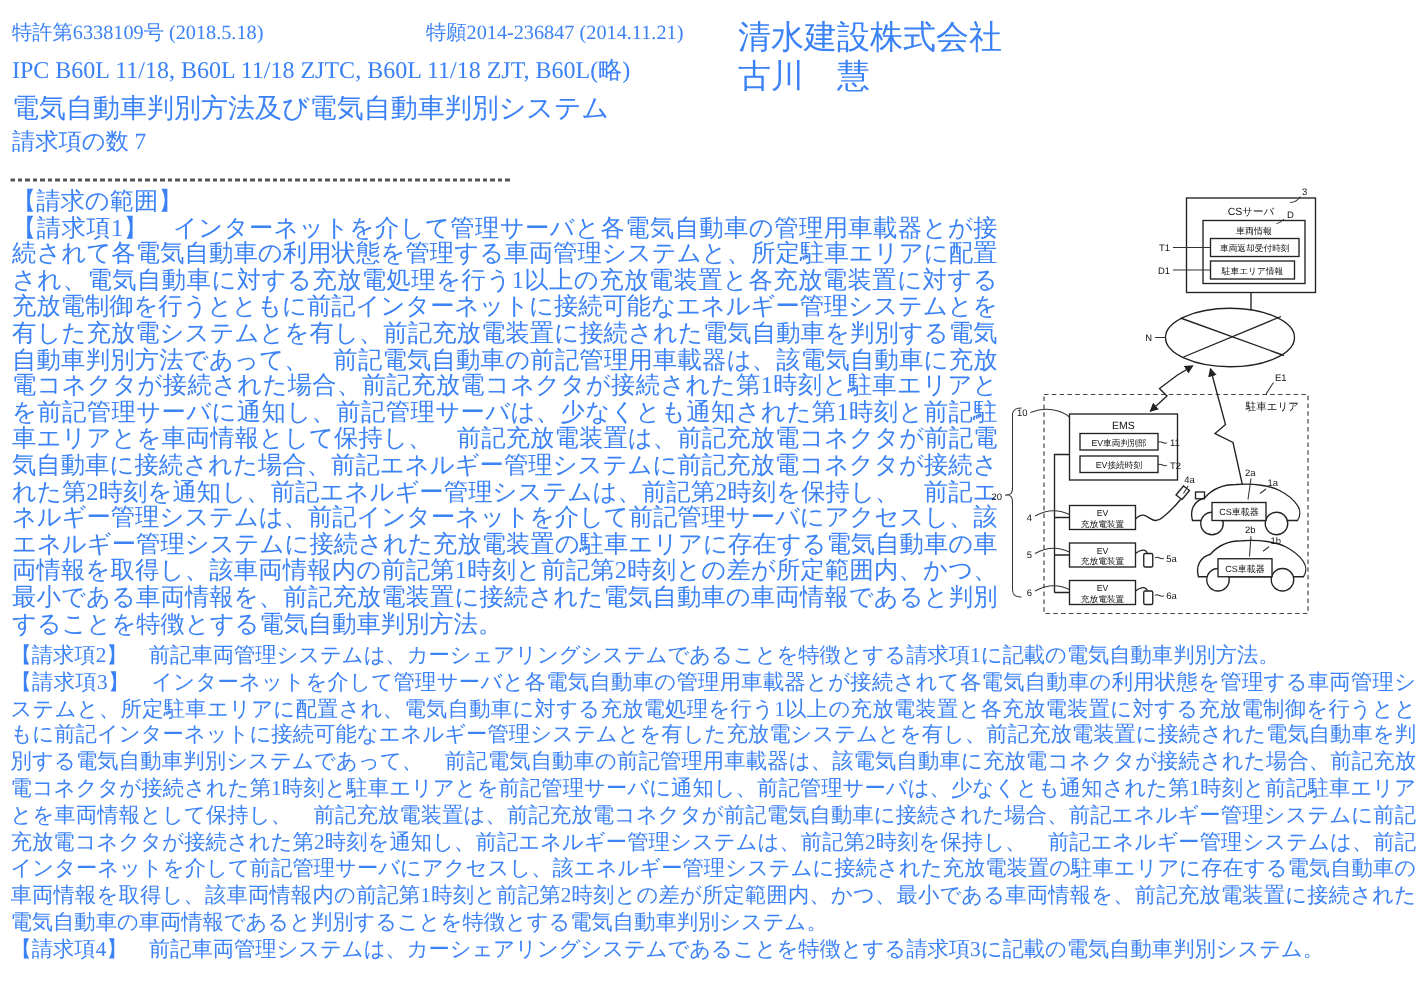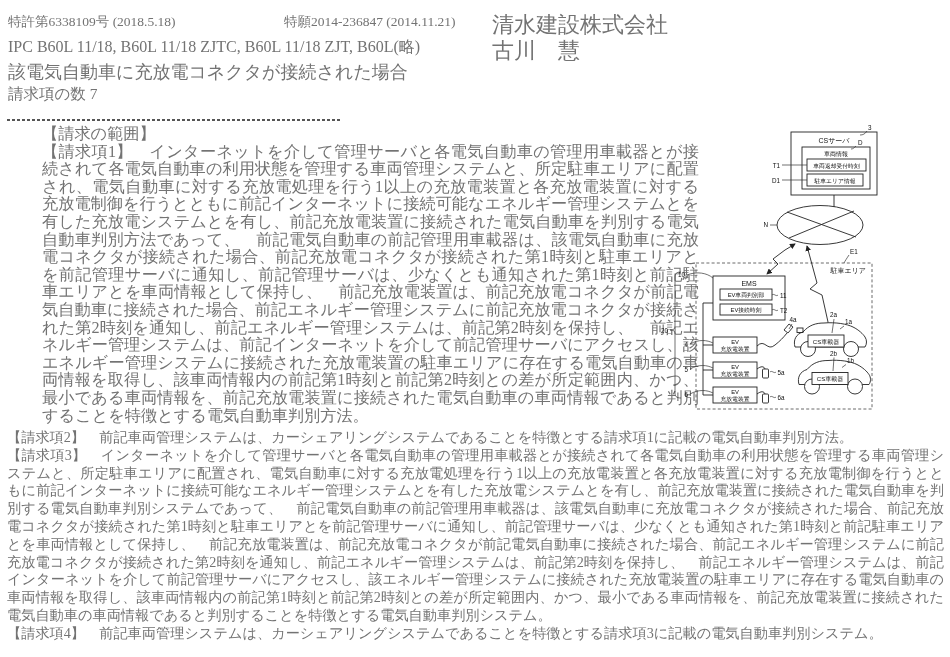--- a/index.html
+++ b/index.html
@@ -1,33 +1,33 @@
 <!DOCTYPE html>
 <html><head>
 <meta charset="utf-8">
 <style>
   * { margin:0; padding:0; box-sizing:border-box; }
   html,body { background:#fff; }
   .page {
     position:relative; width:950px; height:657px; background:#ffffff;
-    font-family:"Liberation Serif","DejaVu Serif",serif; color:#737373;
+    font-family:"Liberation Serif","DejaVu Serif",serif; color:#3b82f6;
     overflow:hidden;
   }
   .abs { position:absolute; }
   .meta  { font-size:13.5px; white-space:nowrap; }
   .ipc   { font-size:16px; white-space:nowrap; }
   .party { font-size:22px; white-space:nowrap; }
   .doc-title { font-size:18px; white-space:nowrap; }
   .claim-count { font-size:15.5px; white-space:nowrap; }
   .sep {
     height:2px; width:333px;
     background:repeating-linear-gradient(90deg,#555 0 3px,transparent 3px 5px);
   }
   .claims-left { width:657px; font-size:16.2px; line-height:17.6px;
-    text-align:justify;margin-left:34px; }
+    text-align:justify; }
   .claims-left .hd { text-align:left; }
   .claims-rest { width:937px; font-size:14.2px; line-height:17.8px;
     text-align:justify; }
   p { margin:0; }
   svg text { font-family:"Liberation Sans","DejaVu Sans",sans-serif; fill:#111; }
   svg .bx  { fill:#fff; stroke:#222; stroke-width:0.9; }
   svg .ln  { fill:none; stroke:#222; stroke-width:0.9; }
   svg .ld  { fill:none; stroke:#333; stroke-width:0.7; }
   svg .dsh { fill:none; stroke:#444; stroke-width:0.8; stroke-dasharray:3 2.2; }
   svg .t7  { font-size:7px; }
@@ -40,21 +40,21 @@
 </head>
 <body>
 
 <div class="page">
 
   <div class="abs meta" style="left:8px; top:13px;">特許第6338109号 (2018.5.18)</div>
   <div class="abs meta" style="left:258px; top:13px;margin-left:26px;">特願2014-236847 (2014.11.21)</div>
   <div class="abs party" style="left:492px; top:10px;">清水建設株式会社</div>
   <div class="abs ipc" style="left:8px; top:37px;">IPC B60L 11/18, B60L 11/18 ZJTC, B60L 11/18 ZJT, B60L(略)</div>
   <div class="abs party" style="left:492px; top:36px;">古川　慧</div>
-  <div class="abs doc-title" style="left:8px; top:60px;">該電気自動車に充放電コネクタが接続された場合</div>
+  <div class="abs doc-title" style="left:8px; top:60px;">電気自動車判別方法及び電気自動車判別システム</div>
   <div class="abs claim-count" style="left:8px; top:84px;">請求項の数 7</div>
 
   <div class="abs sep" style="left:7px; top:119px;"></div>
 
   <div class="abs claims-left" style="left:8px; top:126px;">
     <div class="hd">【請求の範囲】</div>
     <p>【請求項1】　インターネットを介して管理サーバと各電気自動車の管理用車載器とが接続されて各電気自動車の利用状態を管理する車両管理システムと、所定駐車エリアに配置され、電気自動車に対する充放電処理を行う1以上の充放電装置と各充放電装置に対する充放電制御を行うとともに前記インターネットに接続可能なエネルギー管理システムとを有した充放電システムとを有し、前記充放電装置に接続された電気自動車を判別する電気自動車判別方法であって、　前記電気自動車の前記管理用車載器は、該電気自動車に充放電コネクタが接続された場合、前記充放電コネクタが接続された第1時刻と駐車エリアとを前記管理サーバに通知し、前記管理サーバは、少なくとも通知された第1時刻と前記駐車エリアとを車両情報として保持し、　前記充放電装置は、前記充放電コネクタが前記電気自動車に接続された場合、前記エネルギー管理システムに前記充放電コネクタが接続された第2時刻を通知し、前記エネルギー管理システムは、前記第2時刻を保持し、　前記エネルギー管理システムは、前記インターネットを介して前記管理サーバにアクセスし、該エネルギー管理システムに接続された充放電装置の駐車エリアに存在する電気自動車の車両情報を取得し、該車両情報内の前記第1時刻と前記第2時刻との差が所定範囲内、かつ、最小である車両情報を、前記充放電装置に接続された電気自動車の車両情報であると判別することを特徴とする電気自動車判別方法。</p>
   </div>
 
   <div class="abs claims-rest" style="left:7px; top:429px;">

